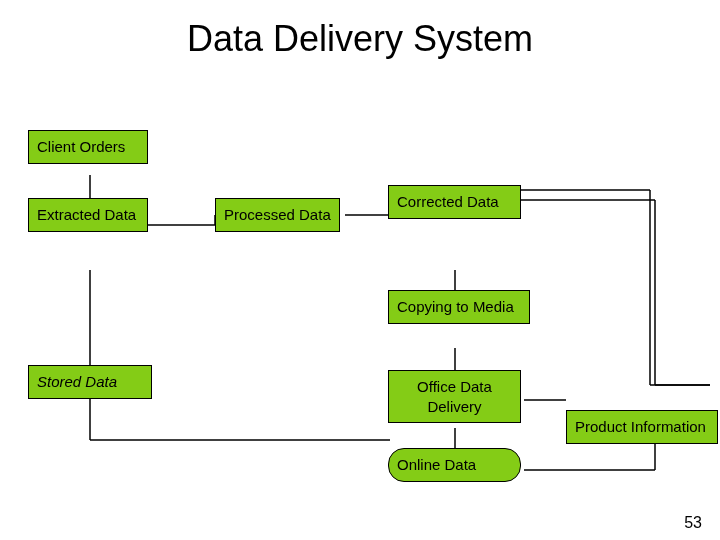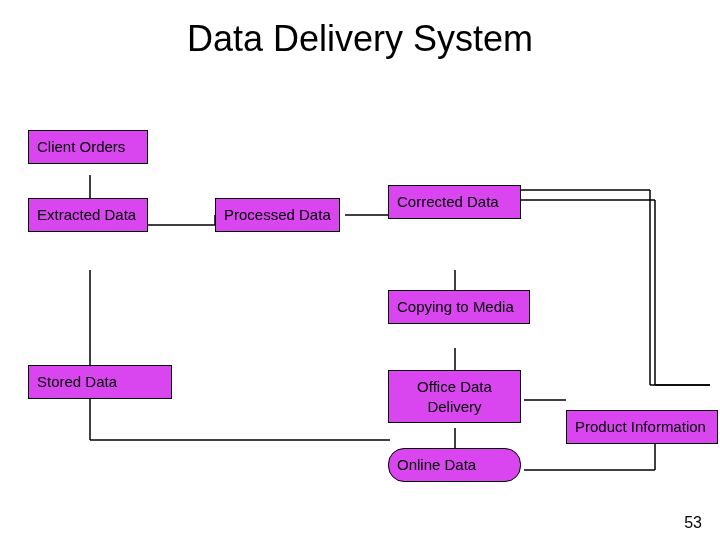--- a/index.html
+++ b/index.html
@@ -24,21 +24,21 @@
       position: absolute;
       top: 70px;
       left: 0;
       width: 720px;
       height: 460px;
     }
 
     .box {
       position: absolute;
       border: 1.5px solid #000;
-      background: #d946ef;
+      background: #84cc16;
       padding: 6px 8px;
       font-size: 15px;
       line-height: 1.3;
     }
 
     
     .connector-svg {
       position: absolute;
       top: 0; left: 0;
       width: 720px;
@@ -112,21 +112,21 @@
   <div class="box" style="left:388px; top:115px; width:133px;">
     <span>Corrected
 Data</span>
   </div>
 
   <div class="box" style="left:388px; top:220px; width:142px;">
     <span>Copying to
 Media</span>
   </div>
 
-  <div class="box" style="left:28px; top:295px; width:144px;">
+  <div class="box" style="left:28px; top:295px; width:124px;font-style:italic;">
     <span>Stored
 Data</span>
   </div>
 
   <div class="box" style="left:388px; top:300px; width:133px;text-align:center;">
     <span>Office Data
 Delivery</span>
   </div>
 
   <div class="box" style="left:566px; top:300px; width:152px;margin-top:40px;">

